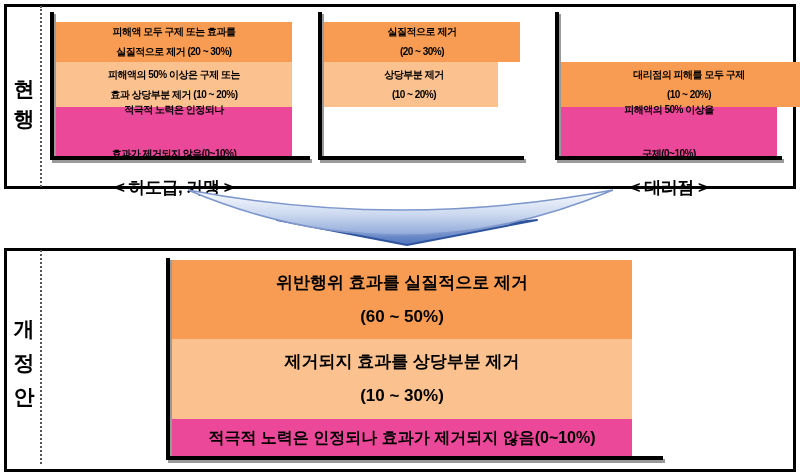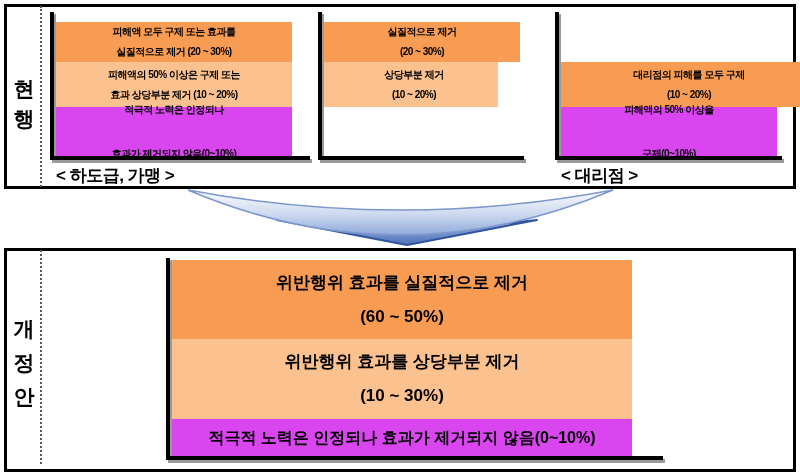--- a/index.html
+++ b/index.html
@@ -25,24 +25,24 @@
   .chart{position:absolute;}
   .vline{position:absolute;left:0;top:0;width:4px;background:#000;box-shadow:2px 2px 0 #9a9a9a;}
   .hline{position:absolute;left:0;height:4px;background:#000;box-shadow:2px 3px 0 #9a9a9a;}
 
   .band{
     position:absolute;display:flex;flex-direction:column;justify-content:center;align-items:center;
     text-align:center;
   }
   .band.strong{background:#F99C53;}
   .band.medium{background:#FBC18E;text-align:right;}
-  .band.light{background:#d946ef;gap:24px;}
+  .band.light{background:#ec4899;gap:24px;}
 
   .chart.small .band{font-size:10px;line-height:20px;letter-spacing:-0.5px;}
-  .caption{position:absolute;font-size:17px;letter-spacing:-0.5px;}
+  .caption{position:absolute;text-align:center;font-size:17px;letter-spacing:-0.5px;margin-top:12px;}
 
   .chart.big .band{font-size:17px;line-height:34px;}
   .chart.big .band.light{font-size:16px;line-height:18px;}
 
   .arrow-svg{position:absolute;left:180px;top:187px;}
 </style>
 </head>
 <body>
 
 <div class="stage">
@@ -118,21 +118,21 @@
     <div class="dotted bottom"></div>
 
     <div class="chart big" style="left:159px;top:7px;width:497px;height:202px;">
       <div class="vline" style="height:202px;"></div>
       <div class="hline" style="top:198px;width:497px;"></div>
       <div class="band strong" style="left:6px;top:2px;width:460px;height:79px;">
         <span>위반행위 효과를 실질적으로 제거</span>
         <span>(60 ~ 50%)</span>
       </div>
       <div class="band medium" style="left:6px;top:81px;width:460px;height:80px;">
-        <span>위반행위 효과를 상당부분 제거</span>
+        <span>제거되지 효과를 상당부분 제거</span>
         <span>(10 ~ 30%)</span>
       </div>
       <div class="band light" style="left:6px;top:161px;width:460px;height:37px;">
         <span>적극적 노력은 인정되나 효과가 제거되지 않음(0~10%)</span>
       </div>
     </div>
   </section>
 
 </div>
 

